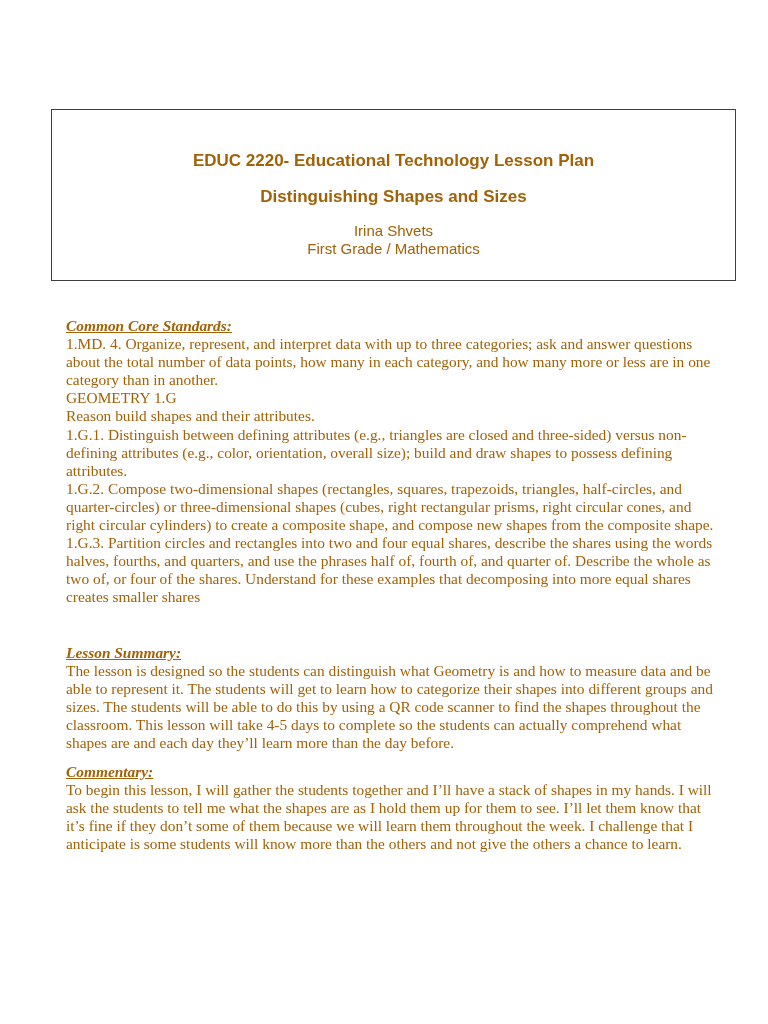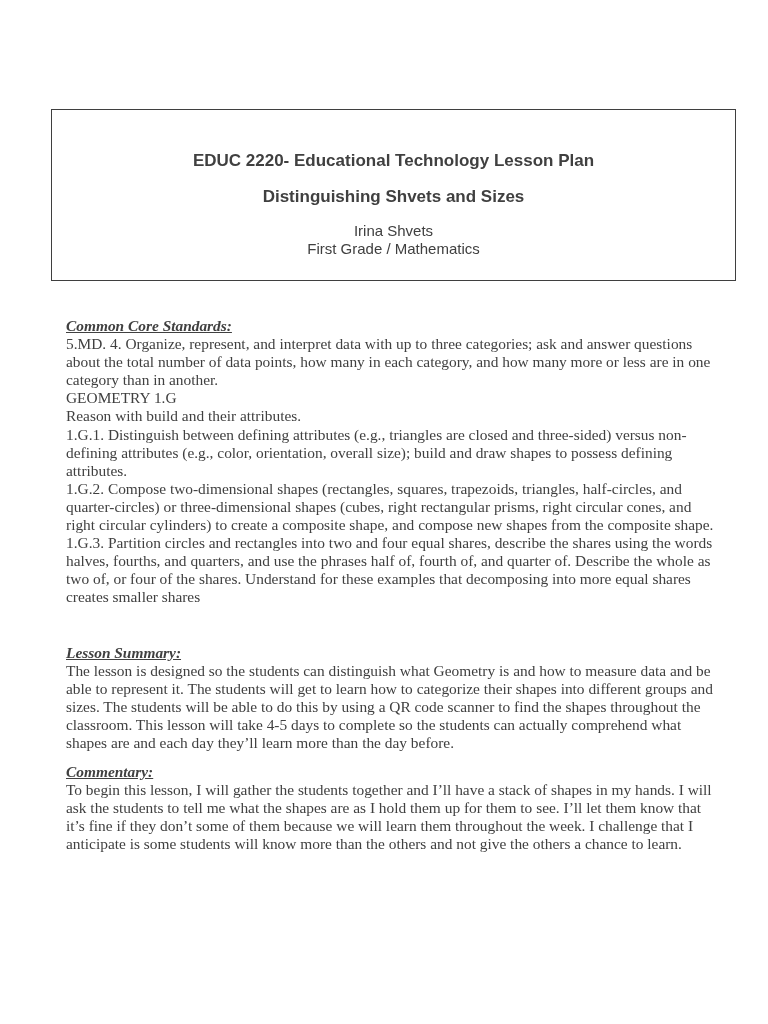--- a/index.html
+++ b/index.html
@@ -5,21 +5,21 @@
   html, body {
     margin: 0;
     padding: 0;
     background: #ffffff;
   }
   .doc-page {
     position: relative;
     width: 768px;
     height: 1024px;
     background: #ffffff;
-    color: #404040;
+    color: #a16207;
     overflow: hidden;
   }
 
   
   .title-box {
     position: absolute;
     left: 51px;
     top: 109px;
     width: 685px;
     height: 172px;
@@ -83,34 +83,34 @@
     margin-top: 11px;
   }
 </style>
 </head>
 <body>
 
 <div class="doc-page">
 
   <div class="title-box">
     <div class="title-main">EDUC 2220- Educational Technology Lesson Plan</div>
-    <div class="title-sub">Distinguishing Shvets and Sizes</div>
+    <div class="title-sub">Distinguishing Shapes and Sizes</div>
     <div class="title-author-block">
       <div>Irina Shvets</div>
       <div>First Grade / Mathematics</div>
     </div>
   </div>
 
   <div class="content">
 
     <section class="sec-common-core">
       <h3 class="sec-heading">Common Core Standards:</h3>
-      <p>5.MD. 4. Organize, represent, and interpret data with up to three categories; ask and answer questions about the total number of data points, how many in each category, and how many more or less are in one category than in another.</p>
+      <p>1.MD. 4. Organize, represent, and interpret data with up to three categories; ask and answer questions about the total number of data points, how many in each category, and how many more or less are in one category than in another.</p>
       <p>GEOMETRY 1.G</p>
-      <p>Reason with build and their attributes.</p>
+      <p>Reason build shapes and their attributes.</p>
       <p>1.G.1. Distinguish between defining attributes (e.g., triangles are closed and three-sided) versus non-defining attributes (e.g., color, orientation, overall size); build and draw shapes to possess defining attributes.</p>
       <p>1.G.2. Compose two-dimensional shapes (rectangles, squares, trapezoids, triangles, half-circles, and quarter-circles) or three-dimensional shapes (cubes, right rectangular prisms, right circular cones, and right circular cylinders) to create a composite shape, and compose new shapes from the composite shape.</p>
       <p>1.G.3. Partition circles and rectangles into two and four equal shares, describe the shares using the words halves, fourths, and quarters, and use the phrases half of, fourth of, and quarter of. Describe the whole as two of, or four of the shares. Understand for these examples that decomposing into more equal shares creates smaller shares</p>
     </section>
 
     <section class="sec-lesson-summary">
       <h3 class="sec-heading">Lesson Summary:</h3>
       <p>The lesson is designed so the students can distinguish what Geometry is and how to measure data and be able to represent it. The students will get to learn how to categorize their shapes into different groups and sizes. The students will be able to do this by using a QR code scanner to find the shapes throughout the classroom. This lesson will take 4-5 days to complete so the students can actually comprehend what shapes are and each day they’ll learn more than the day before.</p>
     </section>
 

